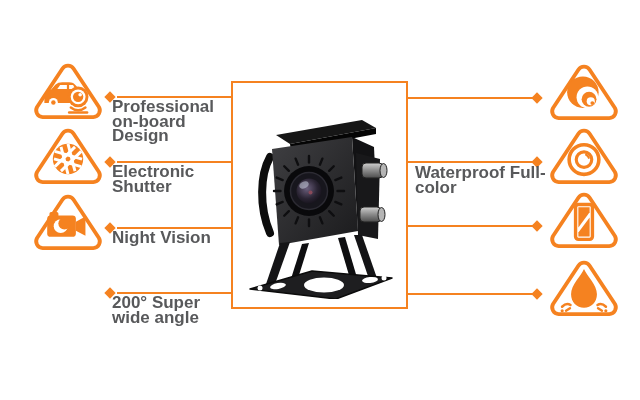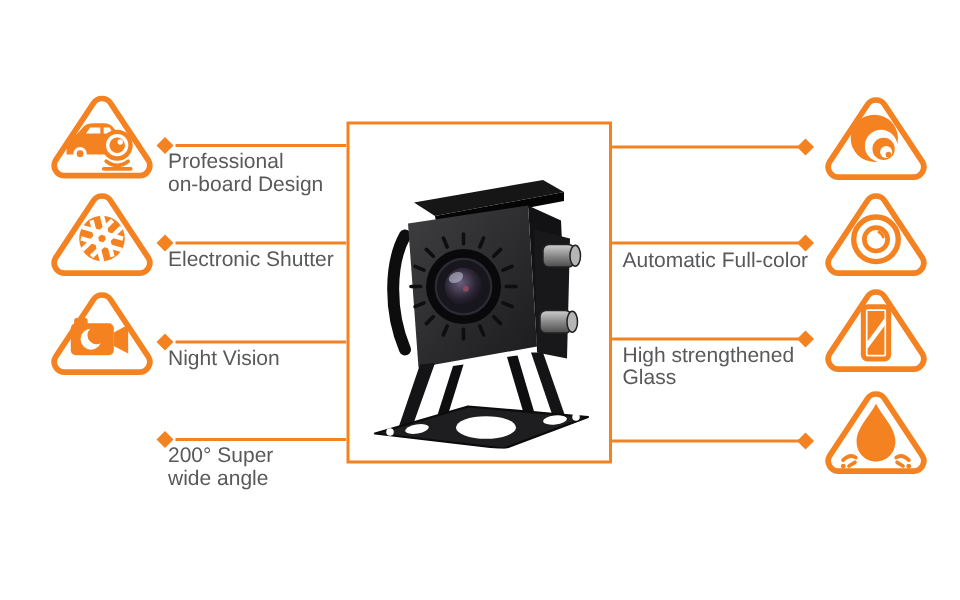--- a/index.html
+++ b/index.html
@@ -5,21 +5,21 @@
   html,body{margin:0;padding:0;background:#fff;}
   .canvas{
     position:relative;width:640px;height:400px;background:#fff;overflow:hidden;
     font-family:"Liberation Sans","DejaVu Sans",sans-serif;
   }
   .icon{position:absolute;color:var(--accent,#F58220);}
   .icon svg{display:block;}
   .hline{position:absolute;height:2px;background:var(--accent,#F58220);}
   .diamond{position:absolute;width:8px;height:8px;background:var(--accent,#F58220);transform:rotate(45deg);}
   .feature-label{
-    position:absolute;font-size:14px;font-weight:normal;line-height:14.5px;
+    position:absolute;font-size:17px;font-weight:bold;line-height:14.5px;
     color:var(--text,#58595B);white-space:pre-line;
   }
   .center-box{
     position:absolute;left:231px;top:81px;width:177px;height:228px;
     border:2px solid var(--accent,#F58220);box-sizing:border-box;background:#fff;
   }
   .camera{position:absolute;left:13px;top:28px;}
 </style>
 </head>
 <body>
@@ -106,34 +106,32 @@
   <div class="hline" style="left:408px;top:161px;width:125px"></div>
   <span class="diamond" style="left:533px;top:158px"></span>
   <div class="icon" style="left:548px;top:124px">
     <svg viewBox="0 0 64 54" width="72" height="61">
       <use href="#tri" xlink:href="#tri" fill="#fff" stroke="currentColor" stroke-width="3.4" stroke-linejoin="round"></use>
       <circle cx="32" cy="31.5" r="13.2" stroke="currentColor" stroke-width="3.2" fill="none"></circle>
       <circle cx="32" cy="31.5" r="6.9" stroke="currentColor" stroke-width="2.8" fill="none"></circle>
       <path d="M33.8 27.2 A 5 5 0 0 1 36.3 30" stroke="currentColor" stroke-width="1.8" fill="none" stroke-linecap="round"></path>
     </svg>
   </div>
-  <div class="feature-label" style="left:415px;top:166px;width:135px">Automatic Full-color</div>
+  <div class="feature-label" style="left:415px;top:166px;width:135px">Waterproof Full-color</div>
 
   <div class="hline" style="left:408px;top:225px;width:125px"></div>
   <span class="diamond" style="left:533px;top:222px"></span>
   <div class="icon" style="left:548px;top:188px">
     <svg viewBox="0 0 64 54" width="72" height="61">
       <use href="#tri" xlink:href="#tri" fill="#fff" stroke="currentColor" stroke-width="3.4" stroke-linejoin="round"></use>
       <rect x="24.5" y="14.5" width="15" height="31" rx="2.5" stroke="currentColor" stroke-width="3" fill="#fff"></rect>
       <polygon points="27,17 37,17 37,21.5 27,35" fill="currentColor"></polygon>
       <polygon points="27,39.5 37,26 37,43 27,43" fill="currentColor"></polygon>
     </svg>
   </div>
-  <div class="feature-label" style="left:415px;top:229px;width:130px">High strengthened
-Glass</div>
 
   <div class="hline" style="left:408px;top:293px;width:125px"></div>
   <span class="diamond" style="left:533px;top:290px"></span>
   <div class="icon" style="left:548px;top:256px">
     <svg viewBox="0 0 64 54" width="72" height="61">
       <use href="#tri" xlink:href="#tri" fill="#fff" stroke="currentColor" stroke-width="3.4" stroke-linejoin="round"></use>
       <path d="M32 11.5 C34.8 18 43.5 25.5 43.5 33.8 C43.5 40.8 38.4 45.8 32 45.8 C25.6 45.8 20.5 40.8 20.5 33.8 C20.5 25.5 29.2 18 32 11.5 Z" fill="currentColor"></path>
       <g stroke="currentColor" stroke-width="2.2" fill="none" stroke-linecap="round">
         <path d="M12.5 45 Q16.5 41 20 43.5"></path>
         <path d="M44 43.5 Q47.5 41 51.5 45"></path>

